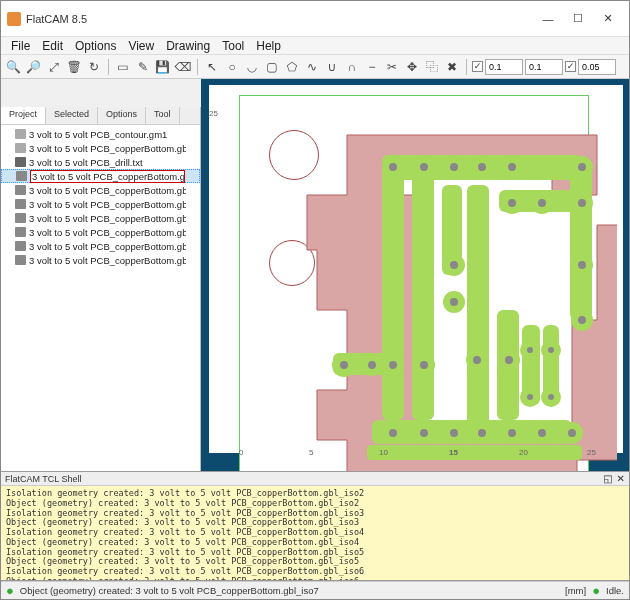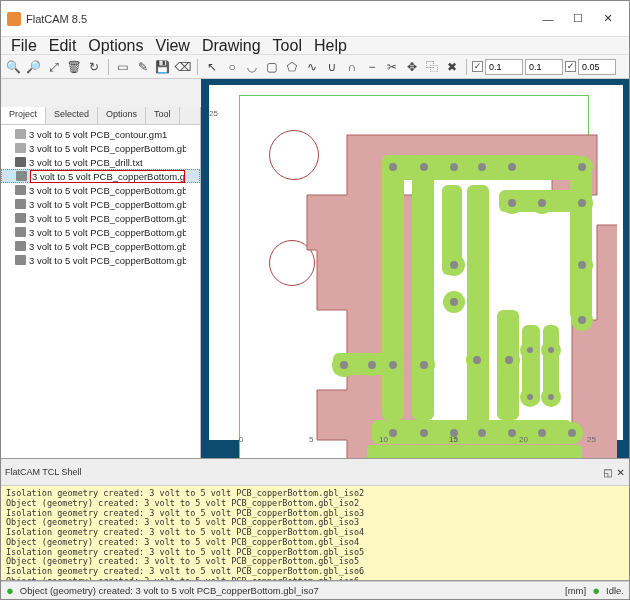--- a/index.html
+++ b/index.html
@@ -3,21 +3,21 @@
 <meta charset="utf-8">
 <style>
 * { box-sizing: border-box; margin: 0; padding: 0; font-family: "Segoe UI", Tahoma, sans-serif; }
 html, body { width: 630px; height: 600px; overflow: hidden; background: #fff; }
 .window { width: 630px; height: 600px; border: 1px solid #888; display: flex; flex-direction: column; background: #f0f0f0; }
 .titlebar { height: 36px; background: #fff; display: flex; align-items: center; padding: 0 6px; font-size: 11px; border-bottom: 1px solid #ddd; }
 .titlebar .icon { width: 14px; height: 14px; margin-right: 5px; background: #e88b3a; border-radius: 2px; }
 .titlebar .title { flex: 1; color: #333; }
 .titlebar .controls { display: flex; gap: 0; }
 .titlebar .controls div { width: 30px; height: 20px; display: flex; align-items: center; justify-content: center; font-size: 11px; color: #333; cursor: pointer; }
-.menubar { height: 18px; background: #f5f5f5; display: flex; align-items: center; padding: 0 4px; font-size: 16px; border-bottom: 1px solid #ddd; }
+.menubar { height: 18px; background: #f5f5f5; display: flex; align-items: center; padding: 0 4px; font-size: 12px; border-bottom: 1px solid #ddd; }
 .menubar span { padding: 2px 6px; cursor: pointer; color: #222; }
 .toolbar { height: 24px; background: #f5f5f5; border-bottom: 1px solid #ccc; display: flex; align-items: center; padding: 0 4px; gap: 2px; }
 .toolbar .tbtn { width: 18px; height: 18px; display: flex; align-items: center; justify-content: center; cursor: pointer; color: #444; font-size: 12px; border-radius: 2px; }
 .toolbar .sep { width: 1px; height: 16px; background: #bbb; margin: 0 3px; }
 .toolbar input { width: 38px; height: 16px; font-size: 9px; border: 1px solid #aaa; padding: 0 3px; background: #fff; }
 .toolbar .checkbox { width: 11px; height: 11px; border: 1px solid #888; background: #fff; cursor: pointer; display: inline-block; }
 .toolbar .checkbox.checked::after { content: "✓"; font-size: 9px; line-height: 9px; color: #333; display: block; text-align: center; }
 .main { flex: 1; display: flex; overflow: hidden; }
 .left-panel { width: 200px; background: #fff; border-right: 1px solid #bbb; display: flex; flex-direction: column; margin-top: 28px; }
 .tabs { height: 18px; background: #eee; display: flex; font-size: 9px; border-bottom: 1px solid #ccc; }
@@ -30,21 +30,21 @@
 .tree .item .ficon.drill { background: #666; }
 .tree .item .ficon.geo { background: #888; }
 .tree .item .label { overflow: hidden; text-overflow: clip; }
 .tree .item.selected .label { background: #fff; border: 1px solid #c00; padding: 0 1px; }
 .canvas-area { flex: 1; background: #0c4a6e; position: relative; overflow: hidden; }
 .plot { position: absolute; left: 8px; top: 6px; right: 6px; bottom: 18px; background: #fff; }
 .pcb-outline { position: absolute; left: 30px; top: 10px; width: 350px; height: 395px; border: 1px solid #6c6; background: #fff; }
 .circle { position: absolute; border: 1.5px solid #a44; border-radius: 50%; background: transparent; }
 .traces { position: absolute; }
 .axis-label { position: absolute; font-size: 8px; color: #666; }
-.shell-header { height: 28px; background: #eee; border-top: 1px solid #999; border-bottom: 1px solid #ccc; display: flex; align-items: center; font-size: 9px; padding: 0 4px; color: #333; }
+.shell-header { height: 15px; background: #eee; border-top: 1px solid #999; border-bottom: 1px solid #ccc; display: flex; align-items: center; font-size: 9px; padding: 0 4px; color: #333; }
 .shell-header .dock { margin-left: auto; display: flex; gap: 4px; }
 .shell-header .dock span { cursor: pointer; font-size: 10px; }
 .shell { height: 95px; background: #fef9c3; font-family: Consolas, monospace; font-size: 8.5px; color: #333; padding: 3px 5px; overflow-y: auto; line-height: 1.15; border-bottom: 1px solid #999; white-space: pre; }
 .statusbar { height: 18px; background: #f0f0f0; display: flex; align-items: center; font-size: 9.5px; padding: 0 5px; color: #333; gap: 6px; border-top: 1px solid #ccc; }
 .statusbar .bullet { color: #3a3; font-size: 13px; line-height: 8px; }
 .statusbar .spacer { flex: 1; }
 </style>
 </head>
 <body>
 

